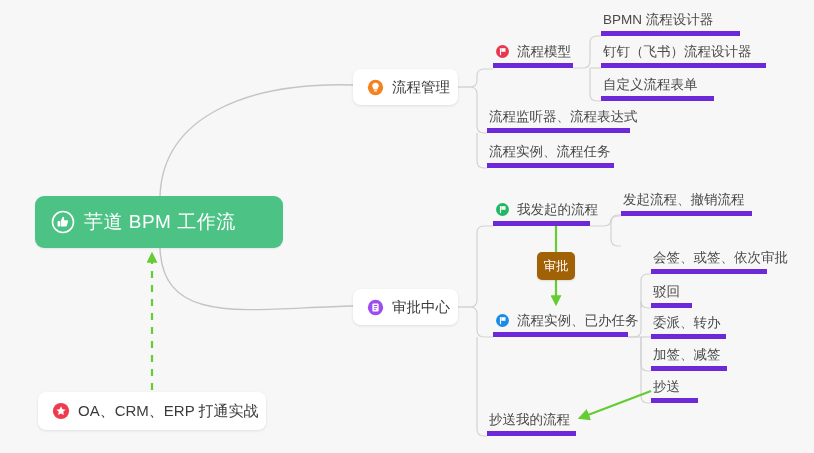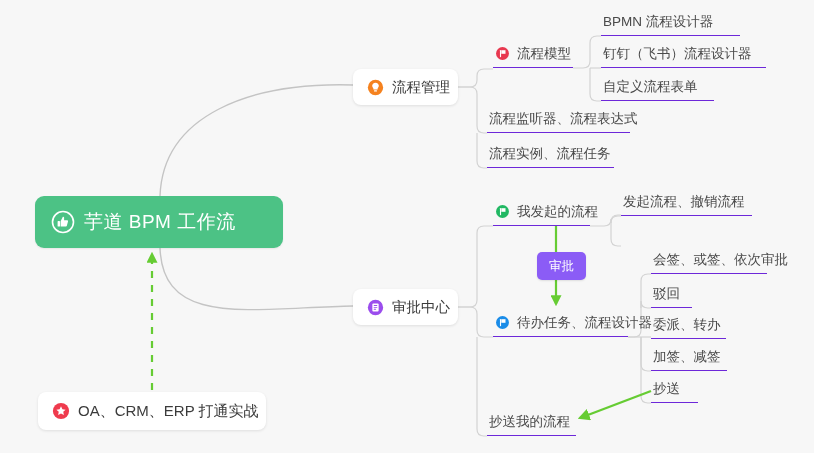--- a/index.html
+++ b/index.html
@@ -59,21 +59,21 @@
 
   #n-liucheng-guanli { left: 353px; top: 69px; width: 105px; }
   #n-shenpi-zhongxin { left: 353px; top: 289px; width: 105px; }
   #n-oa-crm-erp {
     left: 38px; top: 392px; width: 228px; height: 38px;
     font-size: 15px;
   }
 
   
   .ul-node {
-    border-bottom: 1px solid #6d28d9;
+    border-bottom: 5px solid #6d28d9;
     font-size: 13.5px;
     color: #4a4a4a;
     height: 28px;
     padding: 0 6px 0 2px;
     background: transparent;
   }
   .ul-node .label { margin-left: 7px; }
   .ul-node.plain .label { margin-left: 0; }
 
   
@@ -99,22 +99,22 @@
   #n-huiqian           { left: 651px; top: 246px; width: 116px; }
   #n-bohui             { left: 651px; top: 280px; width: 41px;  }
   #n-weipai            { left: 651px; top: 311px; width: 75px;  }
   #n-jiaqian           { left: 651px; top: 343px; width: 76px;  }
   #n-chaosong          { left: 651px; top: 375px; width: 47px;  }
 
   
   .badge {
     position: absolute;
     left: 537px; top: 252px;
-    width: 49px; height: 28px;
-    background: #8b5cf6;
+    width: 38px; height: 28px;
+    background: #a16207;
     border-radius: 5px;
     color: #ffffff;
     font-size: 12.5px;
     display: flex;
     align-items: center;
     justify-content: center;
     box-shadow: 0 1px 2px rgba(0,0,0,0.10);
   }
 
   
@@ -249,21 +249,21 @@
   </div>
 
   <div class="node ul-node" id="n-daiban">
     <span class="ic">
       <svg width="15" height="15" viewBox="0 0 20 20">
         <circle cx="10" cy="10" r="8.6" fill="#1a8ce8"></circle>
         <rect x="6.6" y="5.3" width="1.5" height="9.6" rx="0.6" fill="#ffffff"></rect>
         <path d="M8.4 5.6 L14.0 5.6 L14.0 10.4 L8.4 10.4 Z" fill="#ffffff"></path>
       </svg>
     </span>
-    <span class="label">待办任务、流程设计器</span>
+    <span class="label">流程实例、已办任务</span>
   </div>
 
   <div class="node ul-node plain" id="n-huiqian">
     <span class="label">会签、或签、依次审批</span>
   </div>
   <div class="node ul-node plain" id="n-bohui">
     <span class="label">驳回</span>
   </div>
   <div class="node ul-node plain" id="n-weipai">
     <span class="label">委派、转办</span>

